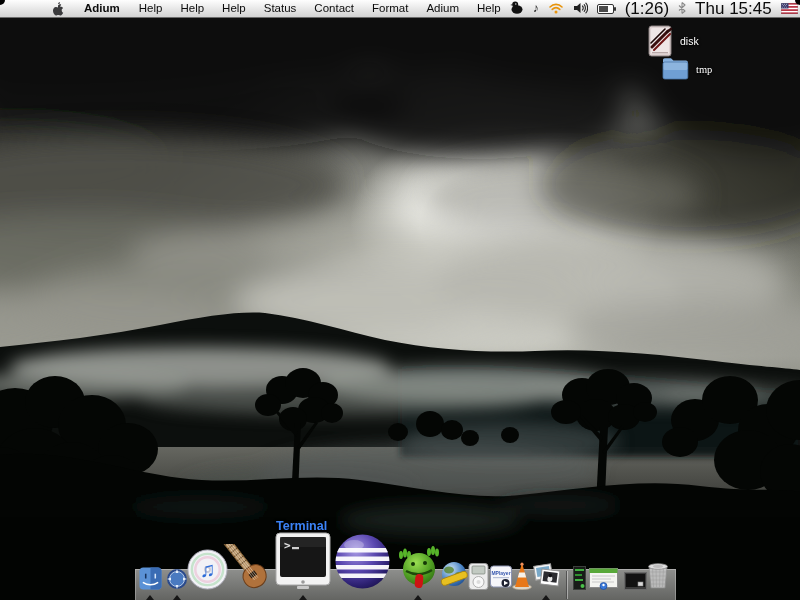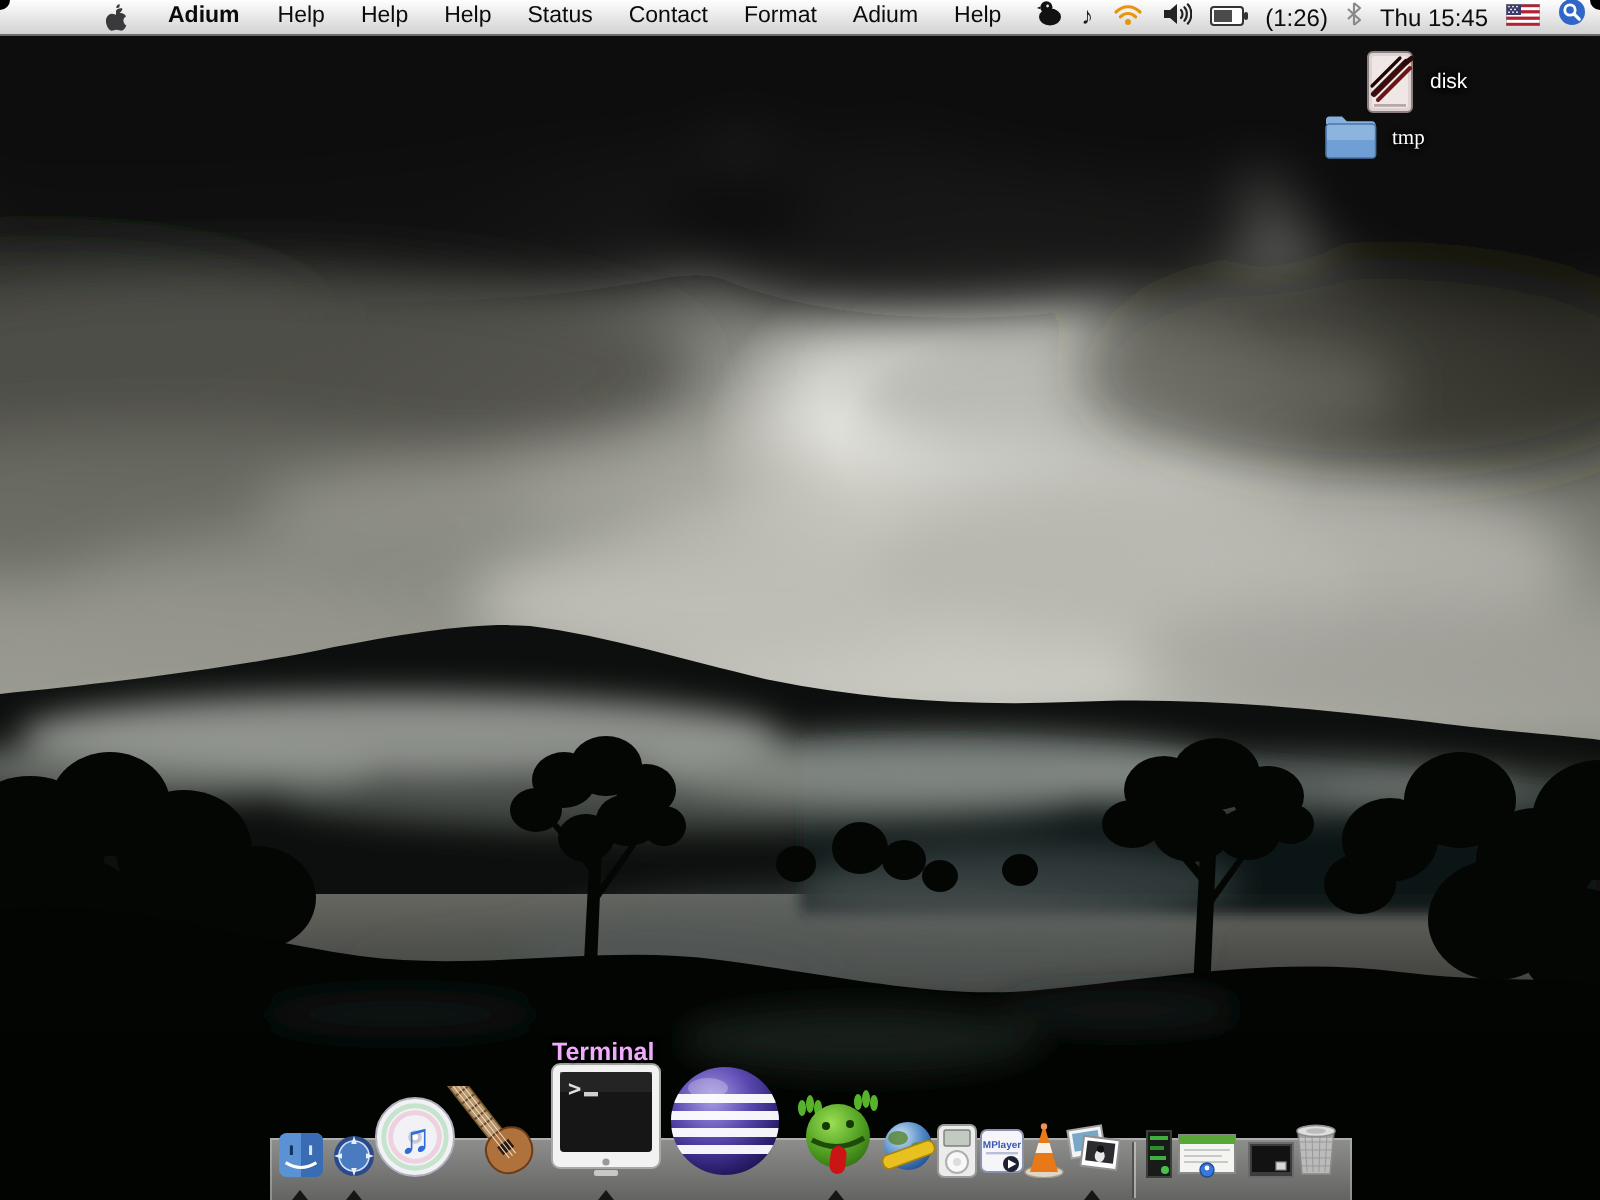--- a/index.html
+++ b/index.html
@@ -7,21 +7,21 @@
           font-family:"Liberation Sans",sans-serif;-webkit-font-smoothing:antialiased;}
   
   .menubar{position:absolute;top:0;left:0;width:800px;height:17px;
            background:linear-gradient(#fefefe,#d2d2d2);border-bottom:1px solid #6b6b6b;
            display:flex;align-items:center;z-index:50;}
   .mb-left{display:flex;align-items:center;height:100%;padding-left:40px;}
   .apple{padding:0 10px 0 12px;display:flex;align-items:center;}
   .menu-item{font-size:11.5px;color:#0b0b0b;padding:0 9px;line-height:17px;cursor:default;}
   .menu-item.appname{font-weight:bold;padding:0 10px;}
   .mb-right{margin-left:auto;display:flex;align-items:center;gap:9px;padding-right:7px;height:100%;}
-  .mb-right .txt{font-size:12px;color:#0b0b0b;white-space:nowrap;}
+  .mb-right .txt{font-size:17px;color:#0b0b0b;white-space:nowrap;}
   .note{font-size:12px;color:#1a1a1a;line-height:17px;}
   .corner{position:absolute;top:0;width:5px;height:5px;background:#000;z-index:60;}
   .corner.l{left:0;border-bottom-right-radius:5px;}
   .corner.r{right:0;border-bottom-left-radius:5px;}
   
   .wallpaper{position:absolute;top:17px;left:0;width:800px;height:583px;}
   
   .desk-icon{position:absolute;display:flex;align-items:center;gap:6px;z-index:20;cursor:default;}
   .desk-label{font-size:10.5px;color:#fff;text-shadow:0 1px 2px #000,0 0 3px #000;}
   
@@ -29,21 +29,21 @@
            background:linear-gradient(rgba(166,166,164,.85),rgba(124,124,122,.8));
            border-top:1px solid rgba(235,235,235,.55);
            box-shadow:inset 1px 0 0 rgba(220,220,220,.35), inset -1px 0 0 rgba(220,220,220,.35);}
   .dock-item{position:absolute;bottom:6px;z-index:40;}
   .dock-sep{position:absolute;left:566px;bottom:1px;width:1px;height:28px;z-index:41;
             background:rgba(70,70,70,.8);box-shadow:1px 0 0 rgba(230,230,230,.5);}
   .run-tri{position:absolute;bottom:0;width:0;height:0;z-index:42;
            border-left:4px solid transparent;border-right:4px solid transparent;
            border-bottom:5px solid #161616;}
   .tooltip{position:absolute;left:276px;top:519px;z-index:45;font-size:12.5px;font-weight:bold;
-           color:#f0abfc;text-shadow:0 1px 1px #000,0 0 3px #000,1px 0 2px #000;}
+           color:#3b82f6;text-shadow:0 1px 1px #000,0 0 3px #000,1px 0 2px #000;}
 </style>
 </head>
 <body>
 
 <div class="screen">
 
   <svg class="wallpaper" width="800" height="583" viewBox="0 0 800 583">
     <defs>
       <linearGradient id="sky" x1="0" y1="0" x2="0" y2="1">
         <stop offset="0" stop-color="#121312"></stop>
@@ -267,21 +267,21 @@
           <circle cx="7" cy="7" r="6.5" fill="#2f66c8"></circle>
           <circle cx="6" cy="6" r="2.6" fill="none" stroke="#fff" stroke-width="1.4"></circle>
           <line x1="8" y1="8" x2="10.6" y2="10.6" stroke="#fff" stroke-width="1.6" stroke-linecap="round"></line>
         </svg>
       </span>
     </div>
   </div>
   <div class="corner l"></div>
   <div class="corner r"></div>
 
-  <div class="desk-icon" style="left:681px;top:25px;">
+  <div class="desk-icon" style="left:646px;top:25px;">
     <svg width="28" height="32" viewBox="0 0 28 32">
       <rect x="3" y="1" width="22" height="30" rx="2.5" fill="#ded2d2" stroke="#8a8080"></rect>
       <rect x="5" y="3" width="18" height="26" rx="1.5" fill="#efe6e6"></rect>
       <g stroke-linecap="round">
         <path d="M6,22 L22,6" stroke="#3a0d0d" stroke-width="3"></path>
         <path d="M8,25 L24,9" stroke="#6e1414" stroke-width="2"></path>
         <path d="M5,18 L19,4" stroke="#1c0606" stroke-width="1.6"></path>
         <path d="M21,7 L25,4" stroke="#2a0a0a" stroke-width="2.4"></path>
       </g>
       <rect x="6" y="27" width="16" height="1.4" fill="#b8a8a8"></rect>

